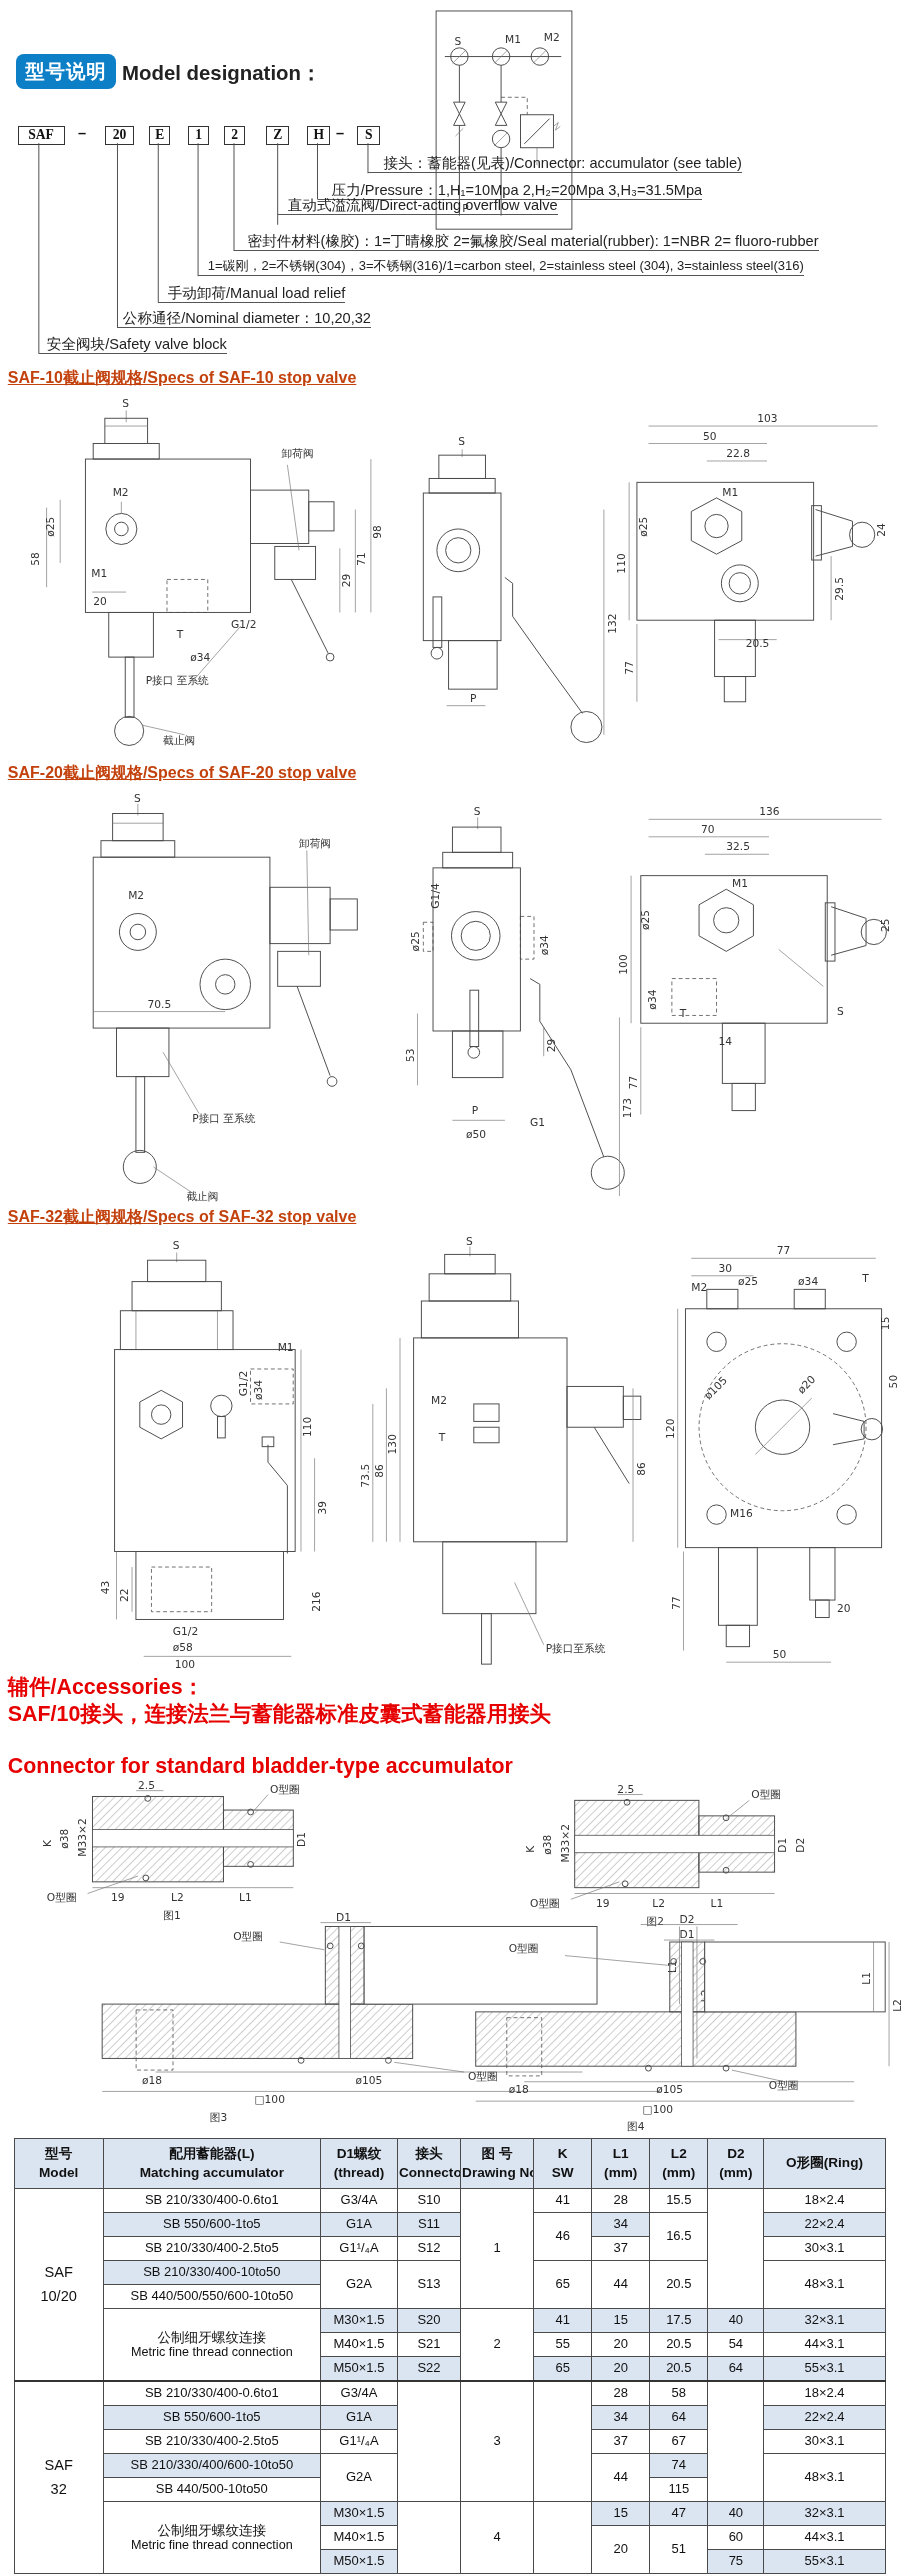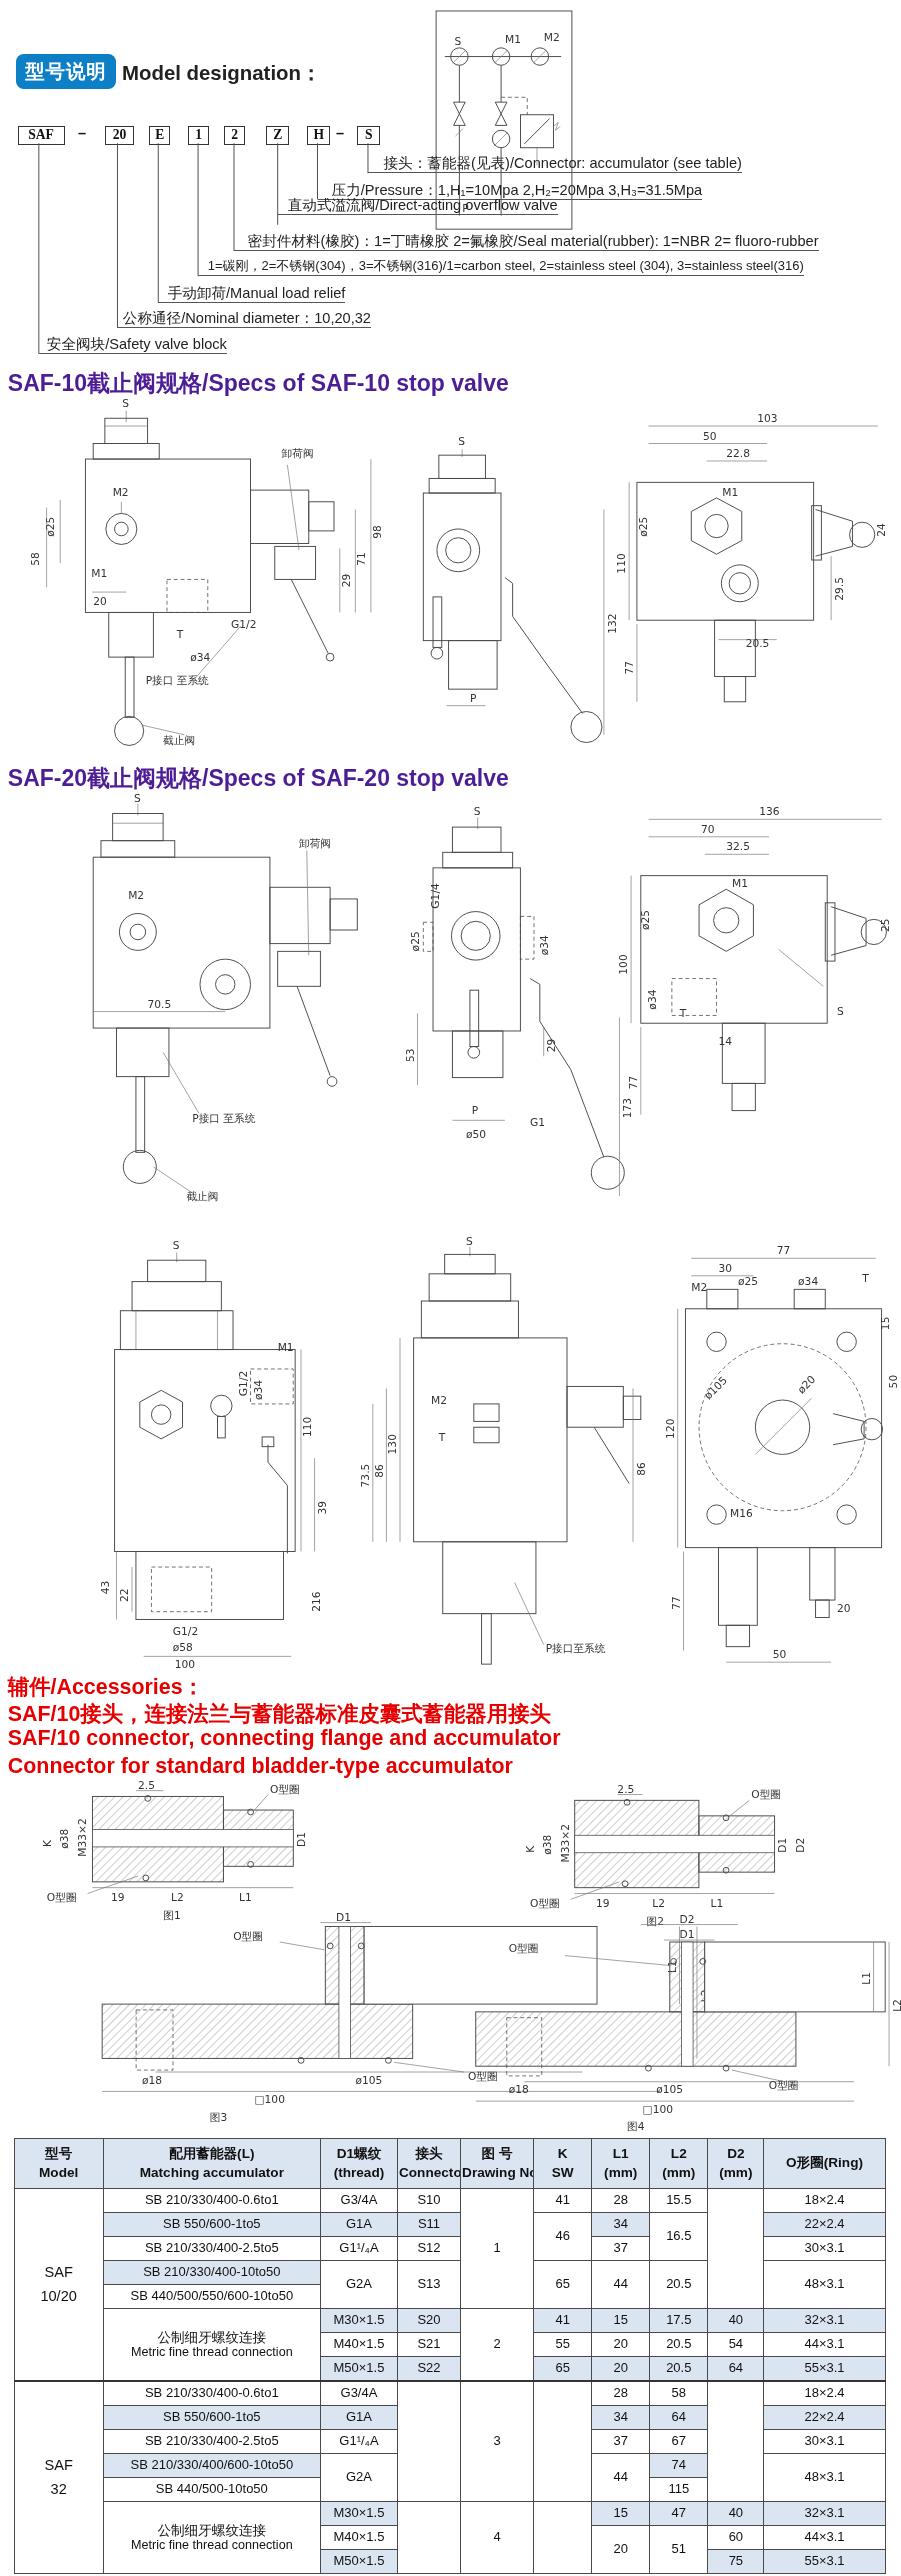--- a/index.html
+++ b/index.html
@@ -3,21 +3,21 @@
 <meta charset="utf-8">
 <style>
   html,body{margin:0;padding:0;background:#ffffff;}
   #page{position:relative;width:901px;height:2576px;background:#fff;font-family:"Liberation Sans",sans-serif;color:#1a1a1a;overflow:hidden;}
   .badge{position:absolute;left:15.5px;top:54px;background:#0d7fc7;color:#fff;font-size:19.4px;font-weight:bold;padding:3.9px 9.7px;border-radius:7.8px;letter-spacing:1px;}
   .ptitle{position:absolute;left:122px;top:59px;font-size:20.4px;font-weight:bold;color:#222;}
   .codebox{position:absolute;top:126px;height:16.5px;border:1.5px solid #333;text-align:center;font-family:"Liberation Serif",serif;font-weight:bold;font-size:13.6px;line-height:16.5px;color:#111;background:#fff;}
   .codedash{position:absolute;top:125px;font-weight:bold;font-size:14.6px;color:#111;}
   .desc{position:absolute;display:inline-block;white-space:nowrap;font-size:14.6px;color:#222;border-bottom:1px solid #555;height:18.4px;line-height:18.4px;}
   .desc-sm{font-size:13px;}
-  .redh{position:absolute;color:#4c1d95;font-weight:bold;font-size:23px;white-space:nowrap;}
+  .redh{position:absolute;color:#c2410c;font-weight:bold;font-size:16px;white-space:nowrap;text-decoration:underline;}
   .acch{position:absolute;color:#e60000;font-weight:bold;font-size:21.4px;white-space:nowrap;}
   svg.draw{position:absolute;left:0;}
   svg text{font-family:"DejaVu Sans",sans-serif;font-size:11px;fill:#333;}
   svg text.cn{font-size:11px;}
   svg .ln{stroke:#4a4a4a;stroke-width:1;fill:none;}
   svg .thin{stroke:#777;stroke-width:0.7;fill:none;}
   svg .dash{stroke:#4a4a4a;stroke-width:0.8;fill:none;stroke-dasharray:4 3;}
   svg .hatchf{fill:url(#hp);stroke:#4a4a4a;stroke-width:1;}
   table#spec{position:absolute;left:13.6px;top:2138px;width:872px;border-collapse:collapse;table-layout:fixed;border:1.9px solid #333;}
   #spec th,#spec td{border:1px solid #4a4a4a;text-align:center;vertical-align:middle;padding:0 1px;font-size:13px;height:23px;line-height:1.12;white-space:nowrap;overflow:hidden;color:#111;}
@@ -279,20 +279,21 @@
       <text x="646" y="192" transform="rotate(-90 646 192)">100</text>
       <text x="676" y="228" transform="rotate(-90 676 228)">ø34</text>
       <text x="700" y="236">T</text>
       <text x="740" y="264">14</text>
       <text x="916" y="148" transform="rotate(-90 916 148)">25</text>
       <text x="862" y="234">S</text>
       <text x="656" y="310" transform="rotate(-90 656 310)">77</text>
     </g>
   </svg>
 
+  <div class="redh" style="left:7.8px;top:1207px;">SAF-32截止阀规格/Specs of SAF-32 stop valve</div>
   <svg class="draw" style="left:0;top:1233px;" width="901" height="437" viewBox="0 0 928 450">
     <g>
       <line x1="182" y1="20" x2="182" y2="30" class="thin"></line>
       <rect x="152" y="28" width="60" height="22" class="ln"></rect>
       <rect x="136" y="50" width="92" height="30" class="ln"></rect>
       <rect x="124" y="80" width="116" height="40" class="ln"></rect>
       <line x1="140" y1="80" x2="140" y2="120" class="thin"></line>
         <line x1="224" y1="80" x2="224" y2="120" class="thin"></line>
       <rect x="118" y="120" width="186" height="208" class="ln"></rect>
       <polygon points="166,162 188,174 188,200 166,212 144,200 144,174" class="ln"></polygon>
@@ -384,21 +385,20 @@
       <text x="752" y="292">M16</text>
       <text x="694" y="212" transform="rotate(-90 694 212)">120</text>
       <text x="700" y="388" transform="rotate(-90 700 388)">77</text>
       <text x="862" y="390">20</text>
       <text x="796" y="438">50</text>
     </g>
   </svg>
 
   <div class="acch" style="left:7.8px;top:1672px;">辅件/Accessories：</div>
   <div class="acch" style="left:7.8px;top:1699px;">SAF/10接头，连接法兰与蓄能器标准皮囊式蓄能器用接头</div>
-  <div class="acch" style="left:7.8px;top:1726px;">SAF/10 connector, connecting flange and accumulator</div>
   <div class="acch" style="left:7.8px;top:1754px;">Connector for standard bladder-type accumulator</div>
 
   <svg class="draw" style="left:0;top:1779px;" width="901" height="359" viewBox="0 0 928 370">
     <defs>
       <pattern id="hp" width="6" height="6" patternTransform="rotate(45)" patternUnits="userSpaceOnUse">
         <line x1="0" y1="0" x2="0" y2="6" stroke="#9a9a9a" stroke-width="1"></line>
       </pattern>
     </defs>
     <g>
       <rect x="95" y="18" width="135" height="88" class="hatchf"></rect>

